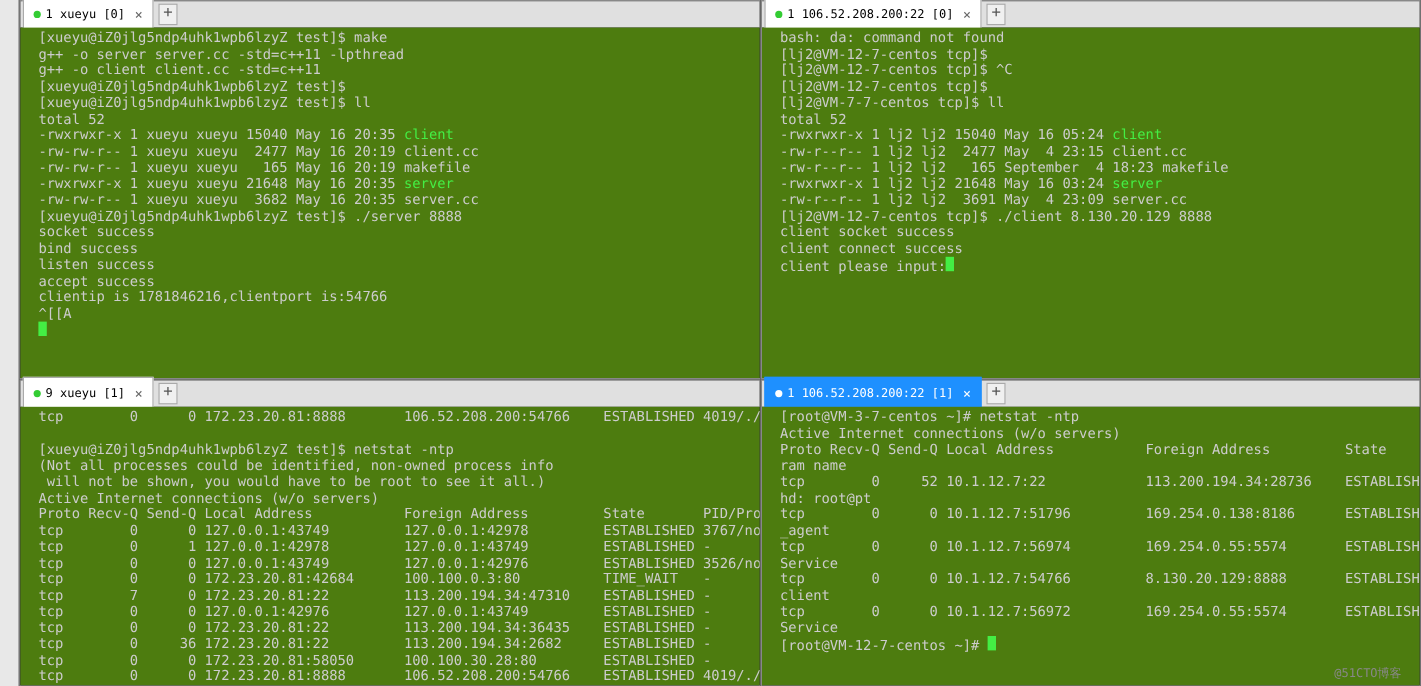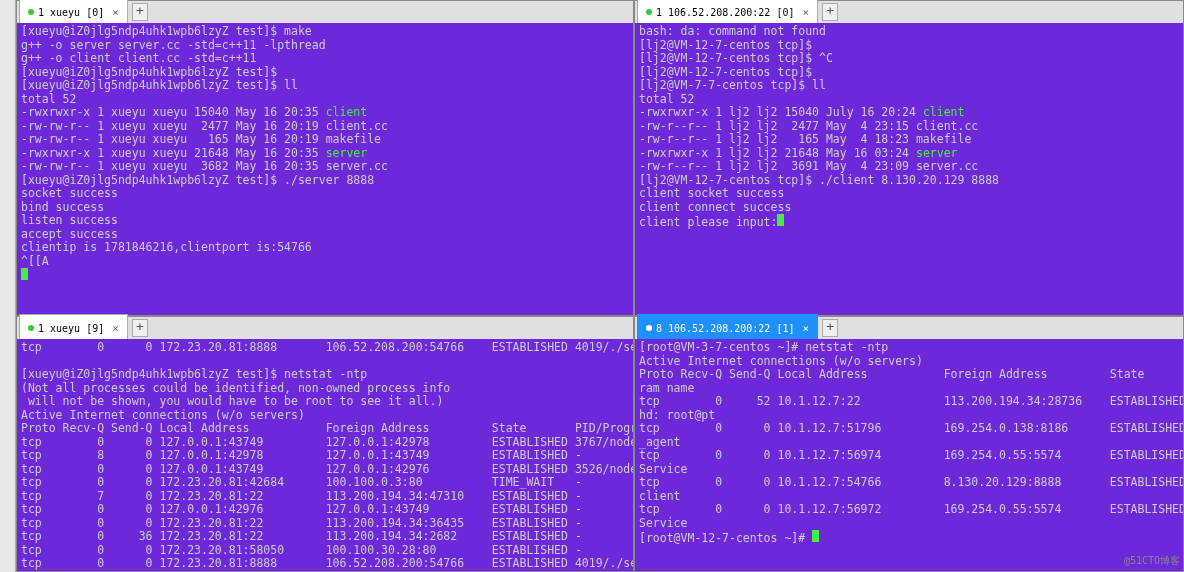--- a/index.html
+++ b/index.html
@@ -6,24 +6,24 @@
 body { font-family: Consolas, monospace; font-size: 11px; background: #ccc; width: 1184px; height: 572px; overflow: hidden; }
 .grid { display: grid; grid-template-columns: 16px 618px 550px; grid-template-rows: 316px 256px; height: 100%; }
 .leftbar { grid-row: 1 / 3; background: #e8e8e8; border-right: 1px solid #aaa; }
 .pane { background: #000; display: flex; flex-direction: column; border: 1px solid #888; }
 .tabbar { background: #e0e0e0; height: 22px; display: flex; align-items: center; padding: 0 2px; }
 .tab { background: #f5f5f5; padding: 2px 8px; border: 1px solid #aaa; font-size: 10px; display: flex; align-items: center; gap: 4px; height: 28px; }
 .tab.active { background: #fff; }
 .dot { width: 6px; height: 6px; border-radius: 50%; background: #3c3; display: inline-block; }
 .tab-close { color: #666; font-size: 11px; margin-left: 4px; }
 .tab-add { margin-left: 4px; font-size: 13px; color: #555; width: 16px; text-align: center; border: 1px solid #aaa; background: #f0f0f0; height: 18px; line-height: 14px; }
-.term { flex: 1; background: #6d28d9; color: #ccc; padding: 2px 4px; font-size: 11.5px; line-height: 13.5px; white-space: pre; overflow: hidden; font-family: Consolas, monospace; }
+.term { flex: 1; background: #4d7c0f; color: #ccc; padding: 2px 15px; font-size: 11.5px; line-height: 13.5px; white-space: pre; overflow: hidden; font-family: Consolas, monospace; }
 .g { color: #4e4; }
 .cursor { background: #4e4; color: #000; display: inline-block; width: 7px; height: 12px; }
-.watermark { position: absolute; bottom: 4px; right: 4px; color: #888; font-size: 10px; }
+.watermark { position: absolute; bottom: 4px; right: 16px; color: #888; font-size: 10px; }
 </style>
 </head>
 <body>
 
 <div class="grid">
   <div class="leftbar"></div>
 
   <div class="pane">
     <div class="tabbar">
       <div class="tab active">
@@ -62,65 +62,65 @@
         <span class="tab-close">×</span>
       </div>
       <div class="tab-add">+</div>
     </div>
     <div class="term"><span>bash: da: command not found</span>
 <span>[lj2@VM-12-7-centos tcp]$</span>
 <span>[lj2@VM-12-7-centos tcp]$ ^C</span>
 <span>[lj2@VM-12-7-centos tcp]$</span>
 <span>[lj2@VM-7-7-centos tcp]$ ll</span>
 <span>total 52</span>
-<span>-rwxrwxr-x 1 lj2 lj2 15040 July 16 20:24 </span><span class="g">client</span>
+<span>-rwxrwxr-x 1 lj2 lj2 15040 May 16 05:24 </span><span class="g">client</span>
 <span>-rw-r--r-- 1 lj2 lj2  2477 May  4 23:15 client.cc</span>
-<span>-rw-r--r-- 1 lj2 lj2   165 May  4 18:23 makefile</span>
+<span>-rw-r--r-- 1 lj2 lj2   165 September  4 18:23 makefile</span>
 <span>-rwxrwxr-x 1 lj2 lj2 21648 May 16 03:24 </span><span class="g">server</span>
 <span>-rw-r--r-- 1 lj2 lj2  3691 May  4 23:09 server.cc</span>
 <span>[lj2@VM-12-7-centos tcp]$ ./client 8.130.20.129 8888</span>
 <span>client socket success</span>
 <span>client connect success</span>
 <span>client please input:</span><span class="cursor"></span></div>
   </div>
 
   <div class="pane">
     <div class="tabbar">
       <div class="tab active">
         <span class="dot"></span>
-        <span>1 xueyu [9]</span>
+        <span>9 xueyu [1]</span>
         <span class="tab-close">×</span>
       </div>
       <div class="tab-add">+</div>
     </div>
     <div class="term"><span>tcp        0      0 172.23.20.81:8888       106.52.208.200:54766    ESTABLISHED 4019/./server</span>
 <span></span>
 <span>[xueyu@iZ0jlg5ndp4uhk1wpb6lzyZ test]$ netstat -ntp</span>
 <span>(Not all processes could be identified, non-owned process info</span>
 <span> will not be shown, you would have to be root to see it all.)</span>
 <span>Active Internet connections (w/o servers)</span>
 <span>Proto Recv-Q Send-Q Local Address           Foreign Address         State       PID/Program nam</span>
 <span>tcp        0      0 127.0.0.1:43749         127.0.0.1:42978         ESTABLISHED 3767/node</span>
-<span>tcp        8      0 127.0.0.1:42978         127.0.0.1:43749         ESTABLISHED -</span>
+<span>tcp        0      1 127.0.0.1:42978         127.0.0.1:43749         ESTABLISHED -</span>
 <span>tcp        0      0 127.0.0.1:43749         127.0.0.1:42976         ESTABLISHED 3526/node</span>
 <span>tcp        0      0 172.23.20.81:42684      100.100.0.3:80          TIME_WAIT   -</span>
 <span>tcp        7      0 172.23.20.81:22         113.200.194.34:47310    ESTABLISHED -</span>
 <span>tcp        0      0 127.0.0.1:42976         127.0.0.1:43749         ESTABLISHED -</span>
 <span>tcp        0      0 172.23.20.81:22         113.200.194.34:36435    ESTABLISHED -</span>
 <span>tcp        0     36 172.23.20.81:22         113.200.194.34:2682     ESTABLISHED -</span>
 <span>tcp        0      0 172.23.20.81:58050      100.100.30.28:80        ESTABLISHED -</span>
 <span>tcp        0      0 172.23.20.81:8888       106.52.208.200:54766    ESTABLISHED 4019/./server</span>
 <span class="cursor"></span></div>
   </div>
 
   <div class="pane">
     <div class="tabbar">
       <div class="tab active" style="background:#1e90ff;color:#fff;border-color:#1e90ff">
         <span class="dot" style="background:#fff"></span>
-        <span>8 106.52.208.200:22 [1]</span>
+        <span>1 106.52.208.200:22 [1]</span>
         <span class="tab-close" style="color:#fff">×</span>
       </div>
       <div class="tab-add">+</div>
     </div>
     <div class="term"><span>[root@VM-3-7-centos ~]# netstat -ntp</span>
 <span>Active Internet connections (w/o servers)</span>
 <span>Proto Recv-Q Send-Q Local Address           Foreign Address         State       PID/Pro</span>
 <span>ram name</span>
 <span>tcp        0     52 10.1.12.7:22            113.200.194.34:28736    ESTABLISHED 14404/s</span>
 <span>hd: root@pt</span>

